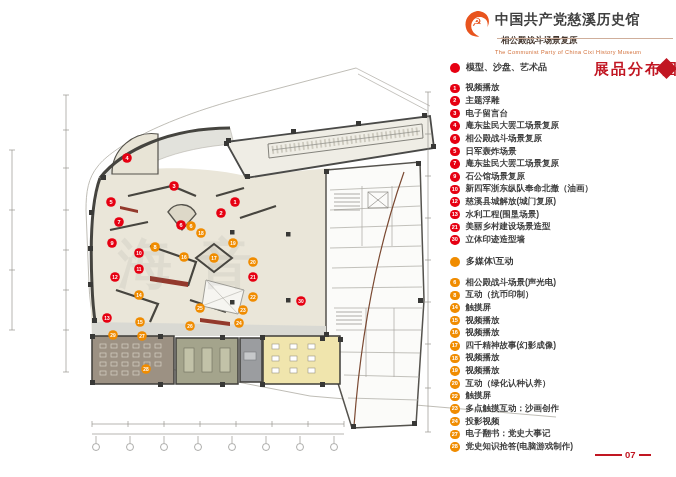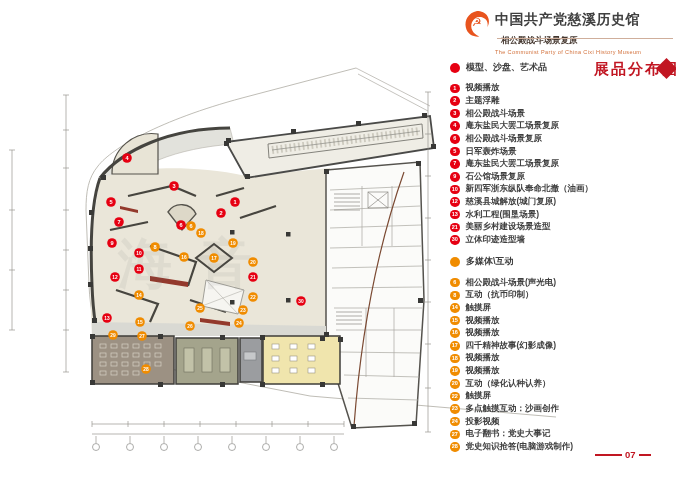--- a/index.html
+++ b/index.html
@@ -383,21 +383,21 @@
     <div class="lrow">
       <span class="badge" style="background: rgb(230, 0, 18);">1</span>
       <span class="llab">视频播放</span>
     </div>
     <div class="lrow">
       <span class="badge" style="background: rgb(230, 0, 18);">2</span>
       <span class="llab">主题浮雕</span>
     </div>
     <div class="lrow">
       <span class="badge" style="background: rgb(230, 0, 18);">3</span>
-      <span class="llab">相公殿战斗场景</span>
+      <span class="llab">电子留言台</span>
     </div>
     <div class="lrow">
       <span class="badge" style="background: rgb(230, 0, 18);">4</span>
       <span class="llab">庵东盐民大罢工场景复原</span>
     </div>
     <div class="lrow">
       <span class="badge" style="background: rgb(230, 0, 18);">6</span>
       <span class="llab">相公殿战斗场景复原</span>
     </div>
     <div class="lrow">

